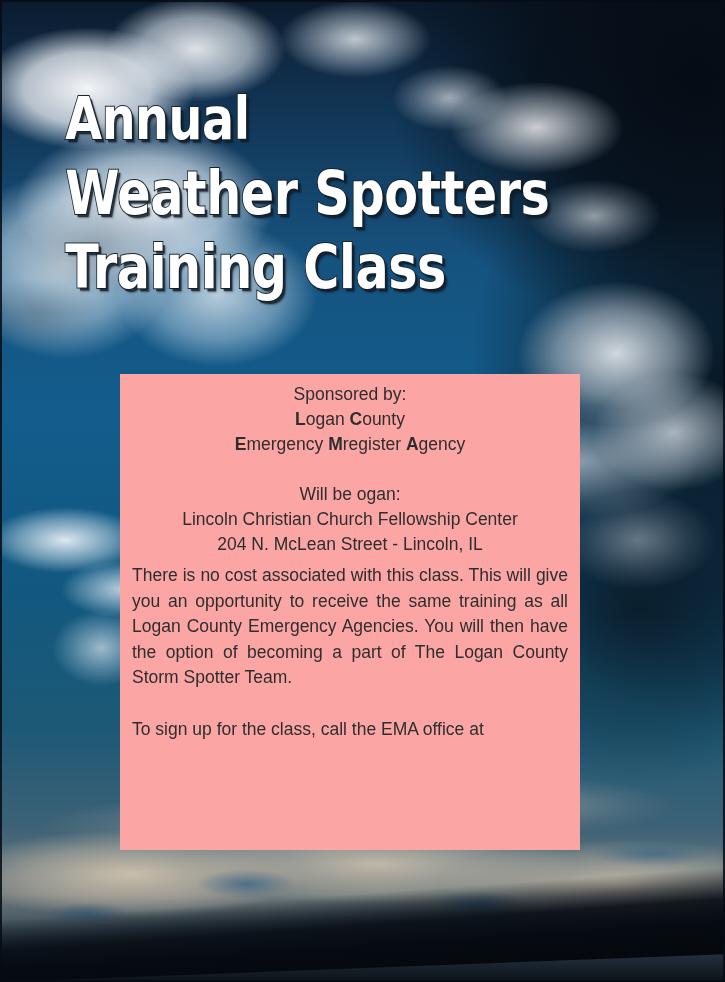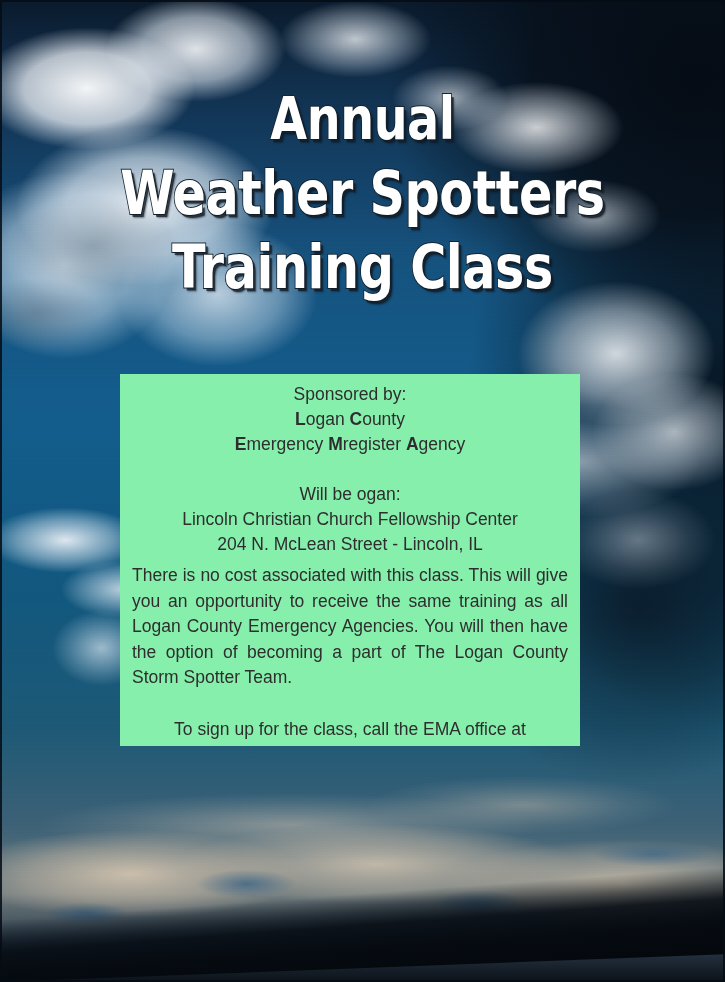--- a/index.html
+++ b/index.html
@@ -141,21 +141,21 @@
   .sky-frame {
     box-shadow: inset 0 0 0 2px rgba(6,12,20,0.85);
   }
 
   
   #title-block {
     position: absolute;
     top: 82px;
     left: 0;
     width: 725px;
-    text-align: center;
+    text-align: left;
     z-index: 5;
   }
   .title-line {
     display: block;
     font-family: "DejaVu Sans", sans-serif;
     font-weight: bold;
     font-size: 58px;
     line-height: 74px;
     letter-spacing: -0.5px;
     color: #ffffff;
@@ -169,22 +169,22 @@
   }
   .title-line.l2 { font-size: 60px; }
   .title-line.l3 { font-size: 60px; }
 
   
   #info-panel {
     position: absolute;
     left: 120px;
     top: 374px;
     width: 460px;
-    height: 372px;
-    background: #86efac;
+    height: 476px;
+    background: #fca5a5;
     z-index: 6;
     box-sizing: border-box;
     padding: 8px 10px 0 10px;
     font-family: "Liberation Sans", sans-serif;
     color: #2a2a2a;
   }
 
   .centered-block {
     text-align: center;
     font-size: 17.5px;
@@ -198,21 +198,21 @@
   .body-para {
     text-align: justify;
     text-justify: inter-word;
     font-size: 17.5px;
     line-height: 25.5px;
     color: #2e2e2e;
     margin: 0;
     padding: 0 2px;
   }
   .body-para.first { margin-top: 6px; }
-  .body-para.last  { margin-top: 26px; text-align: center; }
+  .body-para.last  { margin-top: 26px; text-align: left; }
   .body-para.last .lastline { display: block; }
 </style>
 </head>
 <body>
 
 <div id="flyer">
 
   <div class="sky-layer sky-base"></div>
   <div class="sky-layer sky-dark-right"></div>
   <div class="sky-layer sky-cloud-ul"></div>

